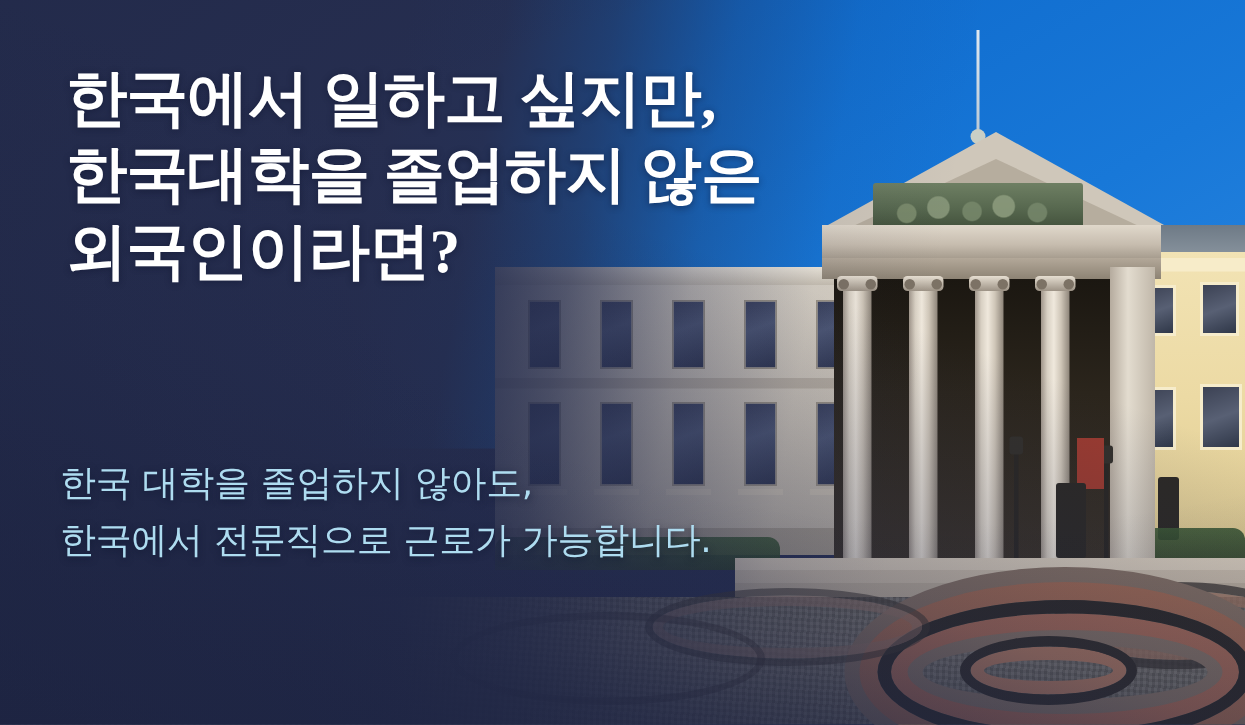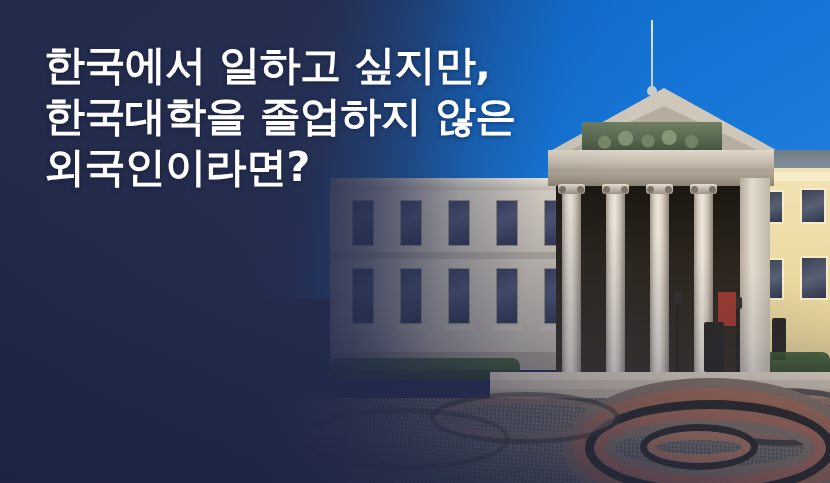--- a/index.html
+++ b/index.html
@@ -353,20 +353,21 @@
     left: 44px;
     top: 40px;
     margin: 0;
     color: #ffffff;
     font-size: 41px;
     font-weight: 700;
     line-height: 51px;
     letter-spacing: -0.6px;
     white-space: pre-line;
     text-shadow: 0 1px 5px rgba(10,16,40,.45);
+    font-family: Liberation Serif, serif;
   }
 
   .subcopy {
     position: absolute;
     left: 40px;
     top: 303px;
     margin: 0;
     color: #aedcf0;
     font-size: 24px;
     font-weight: 400;
@@ -457,15 +458,17 @@
   </div>
 
   <div class="grade"></div>
   <div class="grade-bottom"></div>
   <div class="grade-vignette"></div>
 
   <div class="copy">
     <h1 class="headline">한국에서 일하고 싶지만,
 한국대학을 졸업하지 않은
 외국인이라면?</h1>
+    <p class="subcopy">한국 대학을 졸업하지 않아도,
+한국에서 전문직으로  근로가 가능합니다.</p>
   </div>
 
 </div>
 
 </body></html>

